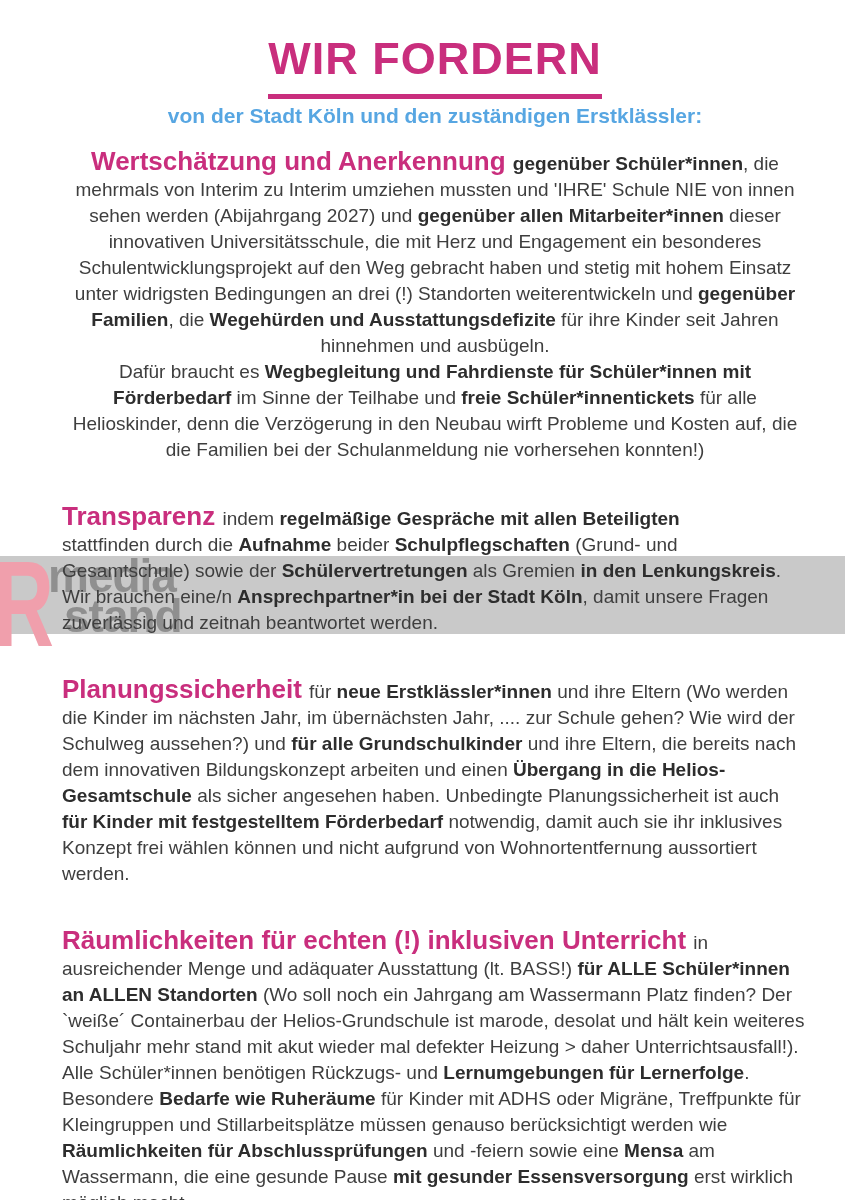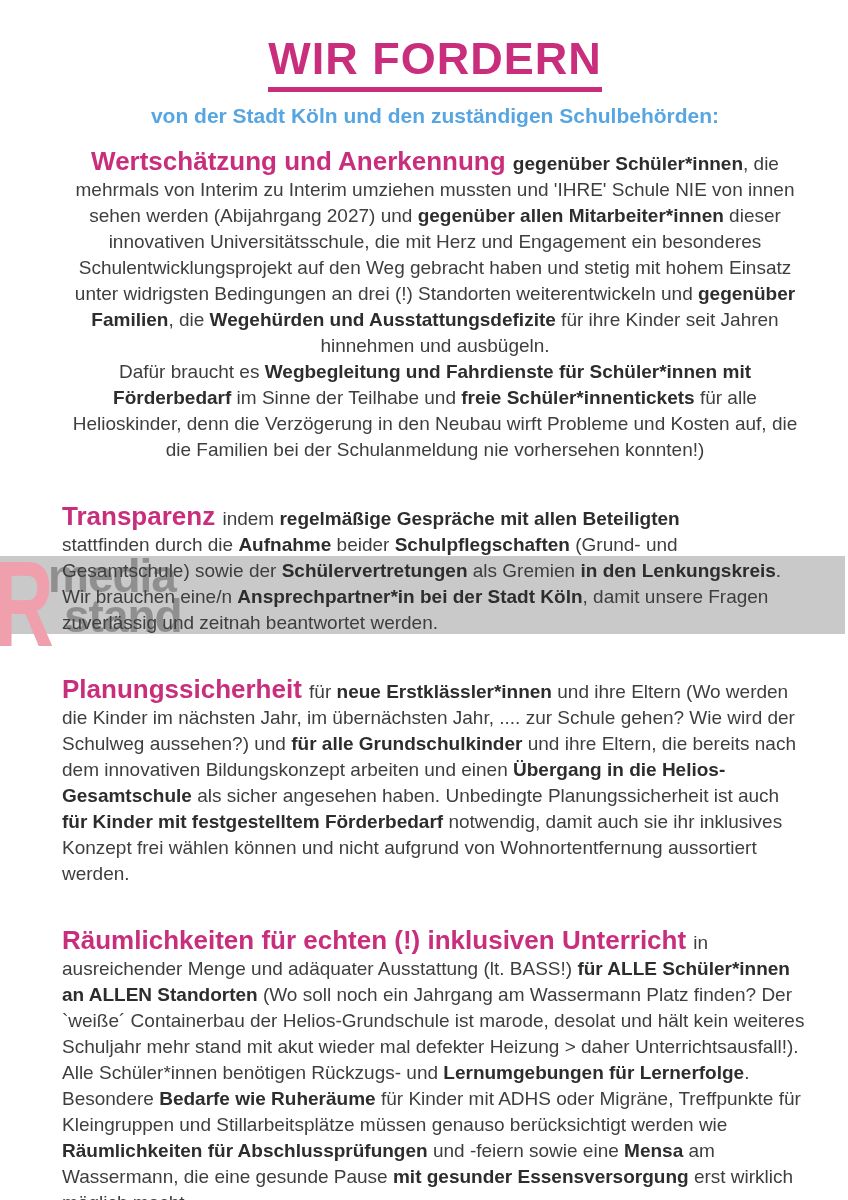--- a/index.html
+++ b/index.html
@@ -34,21 +34,21 @@
   .wm-w2 { margin-left:16px; }
 
   
   .content { position:relative; z-index:1; padding:34px 40px 0 62px; }
 
   .title {
     text-align:center; font-size:45px; line-height:1.12;
     font-weight:bold; letter-spacing:1px;
     color:var(--accent-pink, #c92e7d);
   }
-  .underlined { border-bottom:5px solid var(--accent-pink, #c92e7d); padding-bottom:3px;margin-top:20px; }
+  .underlined { border-bottom:5px solid var(--accent-pink, #c92e7d); padding-bottom:10px;margin-top:20px; }
 
   .subtitle {
     text-align:center; margin-top:20px;
     font-size:21px; font-weight:bold;
     color:var(--subtitle-blue, #57a6e2);
   }
 
   .section {
     margin-top:40px;
     font-size:19px; line-height:26px;
@@ -79,21 +79,21 @@
     <div class="wm-words">
       <span class="wm-w1">media</span>
       <span class="wm-w2">stand</span>
     </div>
   </div>
 
   <div class="content">
 
     <h1 class="title"><span class="underlined">WIR FORDERN</span></h1>
 
-    <h2 class="subtitle">von der Stadt Köln und den zuständigen Schulbehörden:</h2>
+    <h2 class="subtitle">von der Stadt Köln und den zuständigen Erstklässler:</h2>
 
     <p class="section"><span class="run-h">Wertschätzung und Anerkennung </span><span class="run-b">gegenüber Schüler*innen</span><span class="run-n">, die mehrmals von Interim zu Interim umziehen mussten und 'IHRE' Schule NIE von innen sehen werden (Abijahrgang 2027) und </span><span class="run-b">gegenüber allen Mitarbeiter*innen</span><span class="run-n"> dieser innovativen Universitätsschule, die mit Herz und Engagement ein besonderes Schulentwicklungsprojekt auf den Weg gebracht haben und stetig mit hohem Einsatz unter widrigsten Bedingungen an drei (!) Standorten weiterentwickeln und </span><span class="run-b">gegenüber Familien</span><span class="run-n">, die </span><span class="run-b">Wegehürden und Ausstattungsdefizite</span><span class="run-n"> für ihre Kinder seit Jahren hinnehmen und ausbügeln.</span><br><span class="run-n">Dafür braucht es </span><span class="run-b">Wegbegleitung und Fahrdienste für Schüler*innen mit Förderbedarf</span><span class="run-n"> im Sinne der Teilhabe und </span><span class="run-b">freie Schüler*innentickets</span><span class="run-n"> für alle Helioskinder, denn die Verzögerung in den Neubau wirft Probleme und Kosten auf, die die Familien bei der Schulanmeldung nie vorhersehen konnten!)</span></p>
 
     <p class="section"><span class="run-h">Transparenz </span><span class="run-n">indem </span><span class="run-b">regelmäßige Gespräche mit allen Beteiligten</span><br><span class="run-n">stattfinden durch die </span><span class="run-b">Aufnahme</span><span class="run-n"> beider </span><span class="run-b">Schulpflegschaften</span><span class="run-n"> (Grund- und Gesamtschule) sowie der </span><span class="run-b">Schülervertretungen</span><span class="run-n"> als Gremien </span><span class="run-b">in den Lenkungskreis</span><span class="run-n">. Wir brauchen eine/n </span><span class="run-b">Ansprechpartner*in bei der Stadt Köln</span><span class="run-n">, damit unsere Fragen zuverlässig und zeitnah beantwortet werden.</span></p>
 
     <p class="section"><span class="run-h">Planungssicherheit </span><span class="run-n">für </span><span class="run-b">neue Erstklässler*innen</span><span class="run-n"> und ihre Eltern (Wo werden die Kinder im nächsten Jahr, im übernächsten Jahr, .... zur Schule gehen? Wie wird der Schulweg aussehen?) und </span><span class="run-b">für alle Grundschulkinder</span><span class="run-n"> und ihre Eltern, die bereits nach dem innovativen Bildungskonzept arbeiten und einen </span><span class="run-b">Übergang in die Helios-Gesamtschule</span><span class="run-n"> als sicher angesehen haben. Unbedingte Planungssicherheit ist auch </span><span class="run-b">für Kinder mit festgestelltem Förderbedarf</span><span class="run-n"> notwendig, damit auch sie ihr inklusives Konzept frei wählen können und nicht aufgrund von Wohnortentfernung aussortiert werden.</span></p>
 
     <p class="section"><span class="run-h">Räumlichkeiten für echten (!) inklusiven Unterricht </span><span class="run-n">in ausreichender Menge und adäquater Ausstattung (lt. BASS!) </span><span class="run-b">für ALLE Schüler*innen an ALLEN Standorten</span><span class="run-n"> (Wo soll noch ein Jahrgang am Wassermann Platz finden? Der `weiße´ Containerbau der Helios-Grundschule ist marode, desolat und hält kein weiteres Schuljahr mehr stand mit akut wieder mal defekter Heizung &gt; daher Unterrichtsausfall!).</span><br><span class="run-n">Alle Schüler*innen benötigen Rückzugs- und </span><span class="run-b">Lernumgebungen für Lernerfolge</span><span class="run-n">. Besondere </span><span class="run-b">Bedarfe wie Ruheräume</span><span class="run-n"> für Kinder mit ADHS oder Migräne, Treffpunkte für Kleingruppen und Stillarbeitsplätze müssen genauso berücksichtigt werden wie </span><span class="run-b">Räumlichkeiten für Abschlussprüfungen</span><span class="run-n"> und -feiern sowie eine </span><span class="run-b">Mensa</span><span class="run-n"> am Wassermann, die eine gesunde Pause </span><span class="run-b">mit gesunder Essensversorgung</span><span class="run-n"> erst wirklich möglich macht.</span></p>
 
     <div class="footer"><span class="underlined">HELIOSSCHULE JETZT!</span></div>

